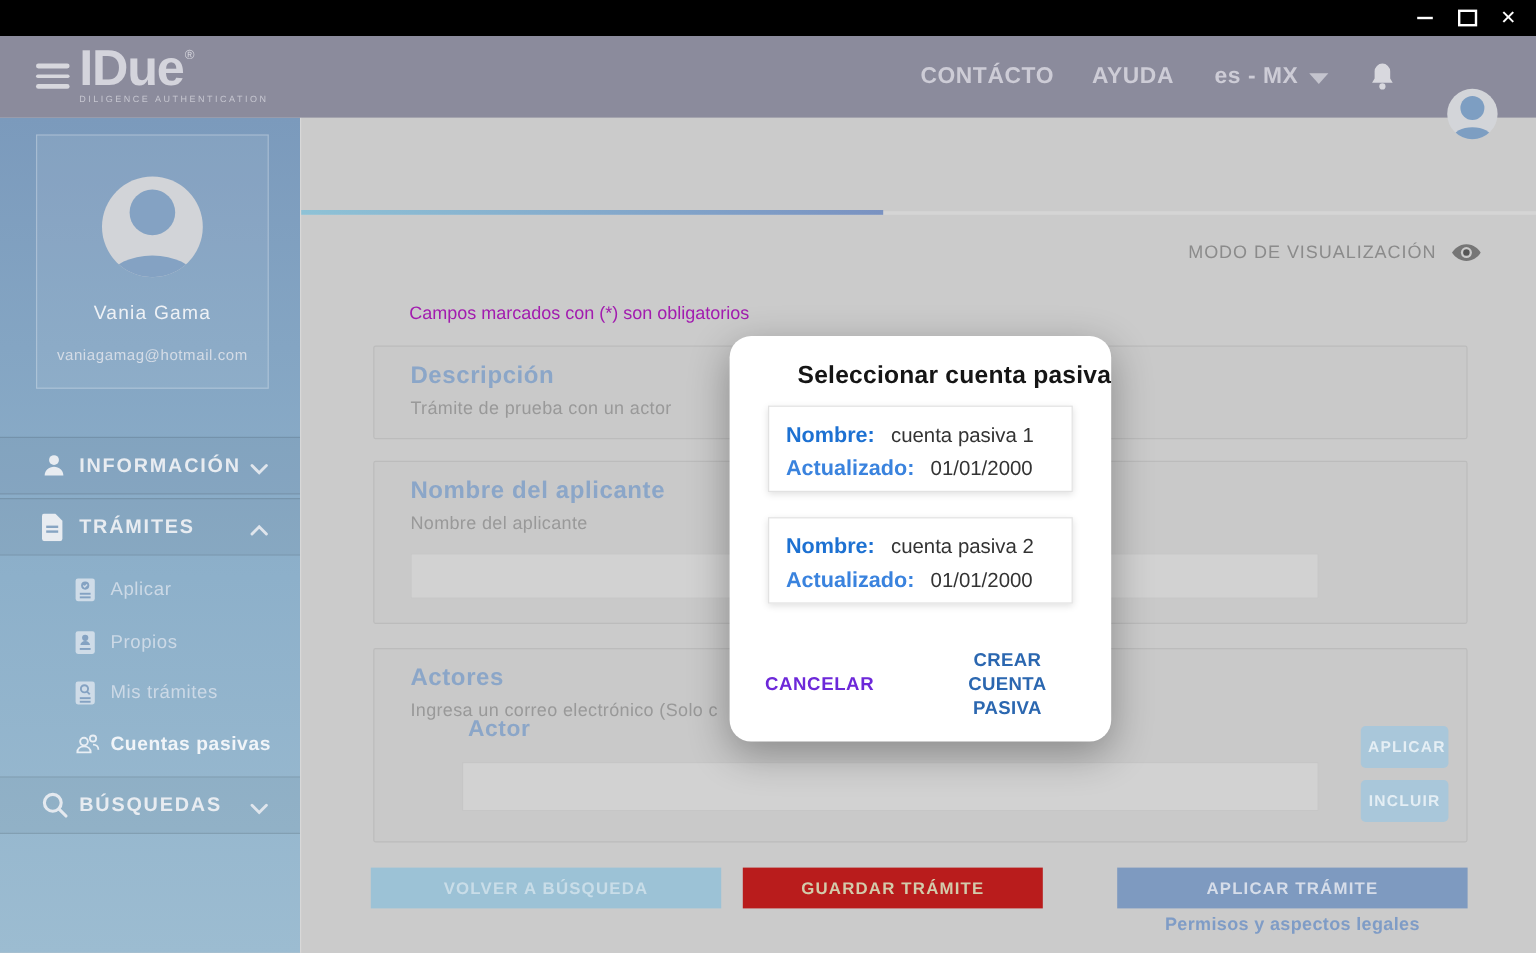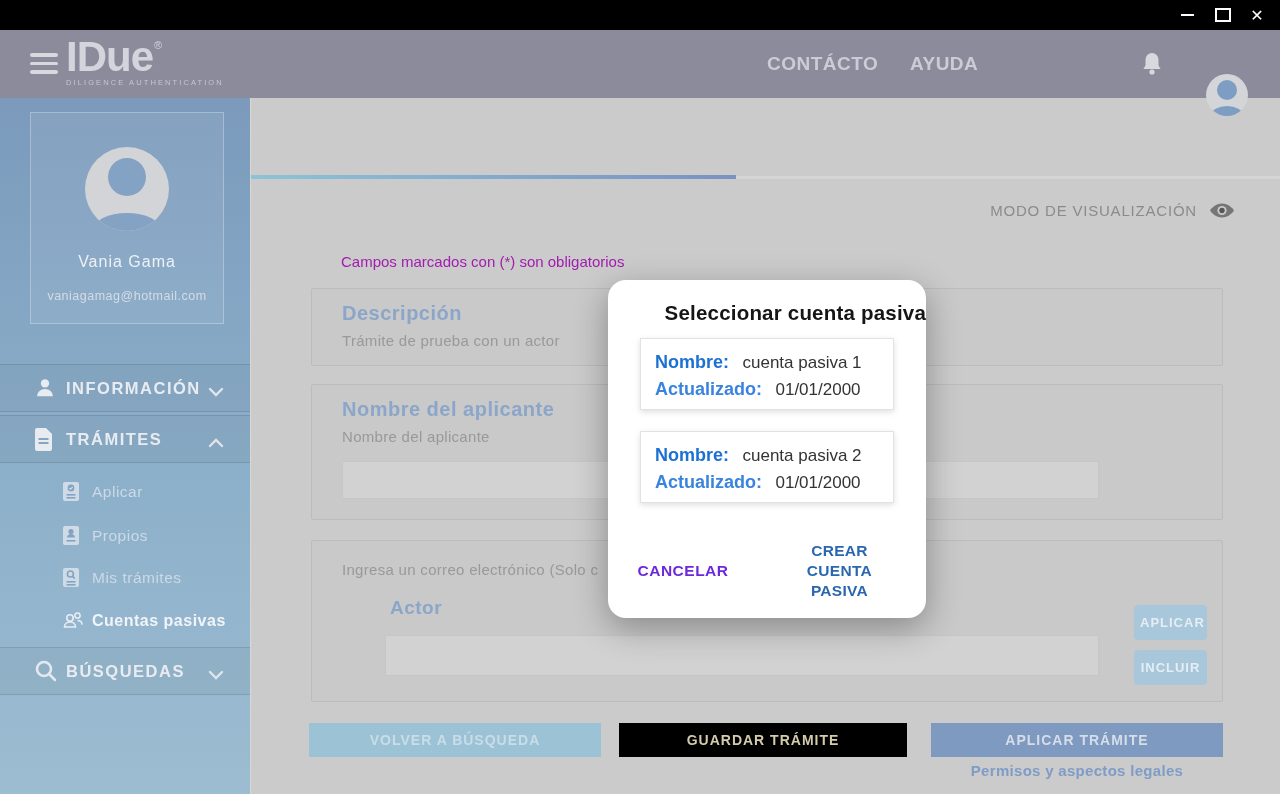--- a/index.html
+++ b/index.html
@@ -80,21 +80,21 @@
   .ghost-input{position:absolute;background:#d2d2d2;border:1px solid #c6c6c6;box-sizing:border-box;outline:none;font-size:15px;color:#555;padding:0 10px;}
   .input-apli{left:30px;top:76px;width:757px;height:38px;}
   .actor-label{position:absolute;left:78px;top:56px;font-size:19px;font-weight:700;color:#8ba6c8;letter-spacing:0.5px;}
   .input-actor{left:73px;top:94px;width:714px;height:41px;}
   .mini-btn{position:absolute;right:15px;width:73px;height:35px;background:#a9c7da;border:none;border-radius:4px;color:#e4eef4;font-size:13px;font-weight:600;letter-spacing:1px;font-family:inherit;cursor:pointer;}
   .btn-aplicar{top:64px;}
   .btn-incluir{top:109px;}
 
   .footer-btn{position:absolute;top:625px;height:34px;border:none;font-family:inherit;font-size:14px;font-weight:600;letter-spacing:1px;cursor:pointer;}
   .btn-volver{left:58px;width:292px;background:#9cc2d6;color:#c9dde8;}
-  .btn-guardar{left:368px;width:288px;background:#000000;color:#d3cbab;}
+  .btn-guardar{left:368px;width:250px;background:#b91c1c;color:#d3cbab;}
   .btn-aplicar-tramite{left:680px;width:292px;background:#7e9ac0;color:#d6dde9;}
   .legal-link{position:absolute;left:680px;top:664px;width:292px;text-align:center;font-size:15px;font-weight:600;color:#7f9cc6;letter-spacing:0.3px;cursor:pointer;}
 
   
   .modal{position:absolute;left:608px;top:280px;width:318px;height:338px;background:#fff;border-radius:18px;box-shadow:0 10px 34px rgba(0,0,0,0.32);z-index:40;}
   .modal-title{text-align:right;margin-top:21px;font-size:20.5px;font-weight:600;color:#151515;letter-spacing:0.2px;}
   .acct{position:absolute;left:32px;width:254px;height:72px;background:#fff;border:1px solid #e2e2e2;box-shadow:0 2px 6px rgba(0,0,0,0.13);box-sizing:border-box;padding:10px 14px;cursor:pointer;}
   .acct-0{top:58px;}
   .acct-1{top:151px;}
   .acct-row{white-space:nowrap;line-height:26px;}
@@ -127,20 +127,24 @@
         <i></i>
         <i></i>
         <i></i>
       </div>
     <div class="logo">
       <span class="logo-title">IDue</span><span class="logo-reg">®</span>
       <div class="logo-sub">DILIGENCE AUTHENTICATION</div>
     </div>
     <div class="hnav nav-contact">CONTÁCTO</div>
     <div class="hnav nav-help">AYUDA</div>
+    <div class="hnav nav-lang">
+      <span>es - MX</span>
+      <span class="lang-caret"></span>
+    </div>
     <div class="hnav bell">
       <svg width="24" height="26" viewBox="0 0 24 26">
         <path d="M12 2a6.5 6.5 0 0 0-6.5 6.5v6L3.4 18h17.2l-2.1-3.5v-6A6.5 6.5 0 0 0 12 2z" fill="#d8d8de"></path>
         <circle cx="12" cy="21" r="2.6" fill="#d8d8de"></circle>
       </svg>
     </div>
     <div class="avatar">
       <span class="head"></span>
       <span class="body"></span>
     </div>
@@ -271,20 +275,21 @@
       <div class="card-sub">Trámite de prueba con un actor</div>
     </div>
 
     <div class="card card-apli">
       <div class="card-title">Nombre del aplicante</div>
       <div class="card-sub">Nombre del aplicante</div>
       <input class="ghost-input input-apli" value="" style="">
     </div>
 
     <div class="card card-act">
+      <div class="card-title">Actores</div>
       <div class="card-sub">Ingresa un correo electrónico (Solo c</div>
       <div class="actor-label">Actor</div>
       <input class="ghost-input input-actor" value="" style="">
       <button class="mini-btn btn-aplicar">APLICAR</button>
       <button class="mini-btn btn-incluir">INCLUIR</button>
     </div>
 
     <button class="footer-btn btn-volver">VOLVER A BÚSQUEDA</button>
     <button class="footer-btn btn-guardar">GUARDAR TRÁMITE</button>
     <button class="footer-btn btn-aplicar-tramite">APLICAR TRÁMITE</button>

